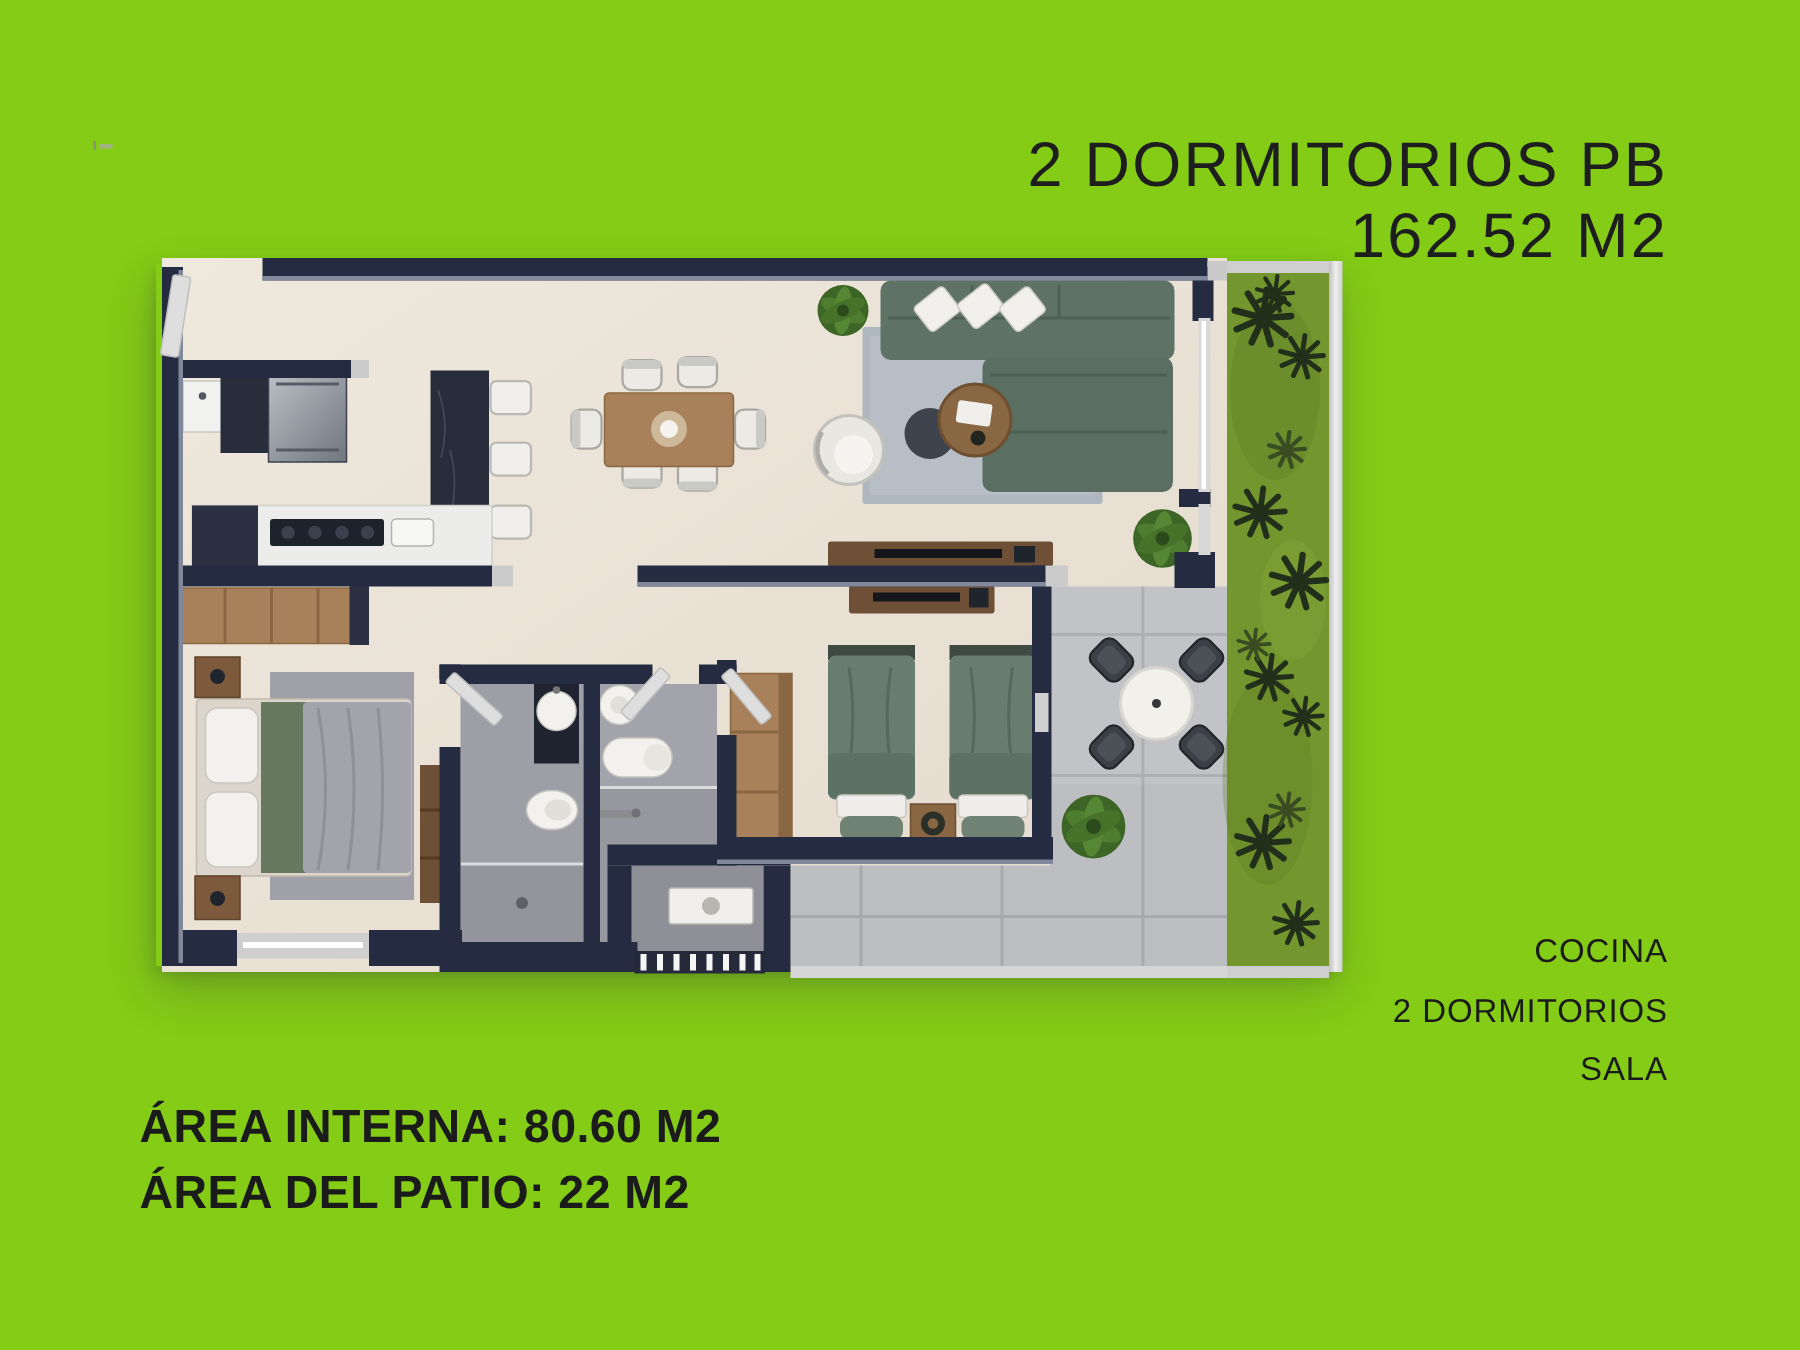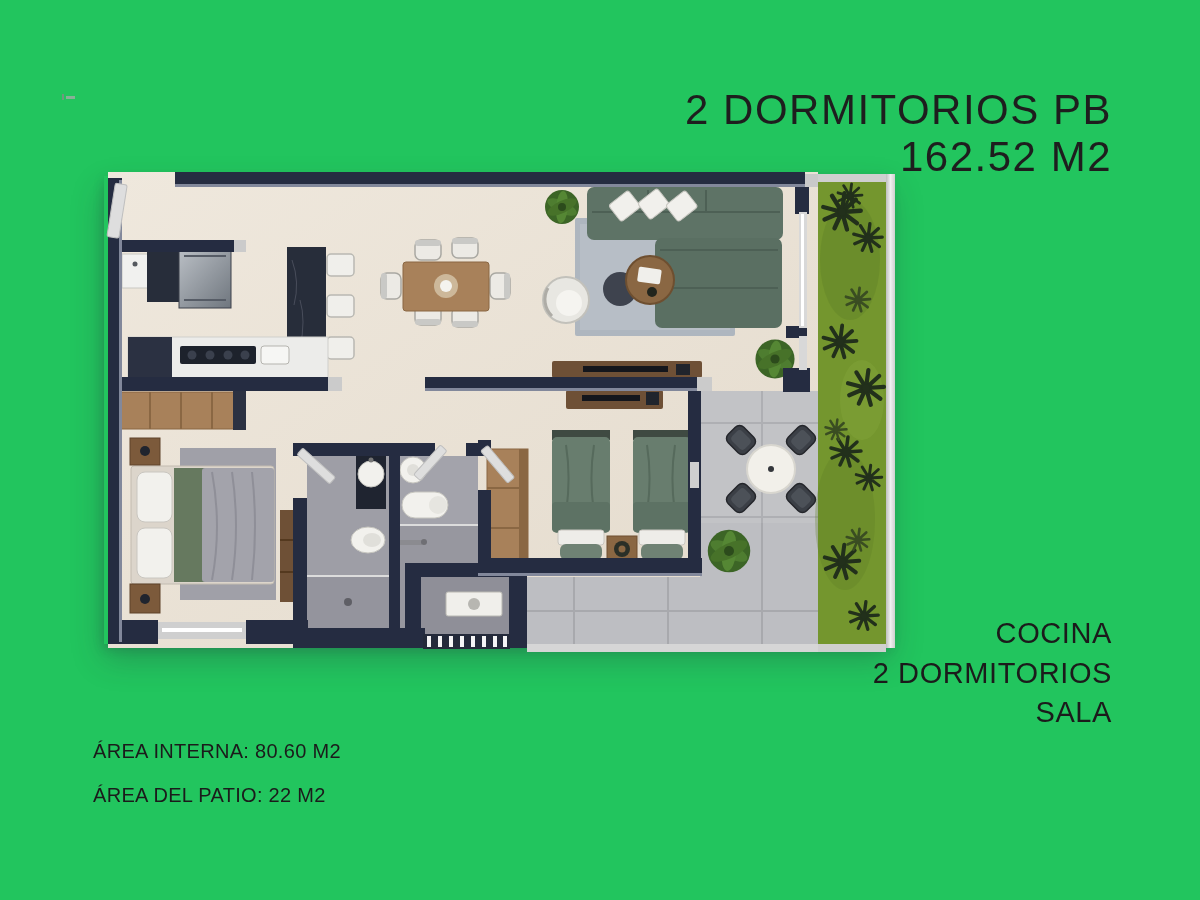--- a/index.html
+++ b/index.html
@@ -1,25 +1,25 @@
 <!DOCTYPE html>
 <html><head>
 <meta charset="utf-8">
 <style>
   html,body{margin:0;padding:0;}
   body{width:1200px;height:900px;position:relative;overflow:hidden;
        font-family:"Liberation Sans","DejaVu Sans",sans-serif;}
-  #page{position:absolute;inset:0;background:#22c55e;}
+  #page{position:absolute;inset:0;background:#84cc16;}
 
   .title-block{position:absolute;top:86px;right:88px;text-align:right;
     font-size:42px;line-height:47px;letter-spacing:1.5px;font-weight:400;color:#1e1e1e;}
   .areas-block{position:absolute;top:729px;left:93px;text-align:left;
-    font-size:20px;line-height:44px;letter-spacing:.3px;font-weight:400;color:#1b1b1b;}
+    font-size:31px;line-height:44px;letter-spacing:.3px;font-weight:700;color:#1b1b1b;}
   .features-block{position:absolute;top:614px;right:88px;text-align:right;
-    font-size:29px;line-height:39.5px;letter-spacing:.6px;font-weight:400;color:#1b1b1b;}
+    font-size:22px;line-height:39.5px;letter-spacing:.6px;font-weight:400;color:#1b1b1b;}
   .features-block div{white-space:nowrap;}
 
   .corner-mark{position:absolute;left:62px;top:94px;width:16px;height:7px;opacity:.75;}
   .corner-mark i{position:absolute;background:#8a8a8a;}
   .corner-mark i.a{left:0;top:0;width:2px;height:6px;}
   .corner-mark i.b{left:4px;top:2px;width:9px;height:3px;background:#aaa;}
 
   .plan-shadow{position:absolute;left:104px;top:176px;width:786px;height:468px;
     background:transparent;box-shadow:0 14px 30px rgba(40,44,60,.30), 0 4px 10px rgba(40,44,60,.22);}
   svg.plan{position:absolute;left:95px;top:166px;width:806px;height:492px;}

